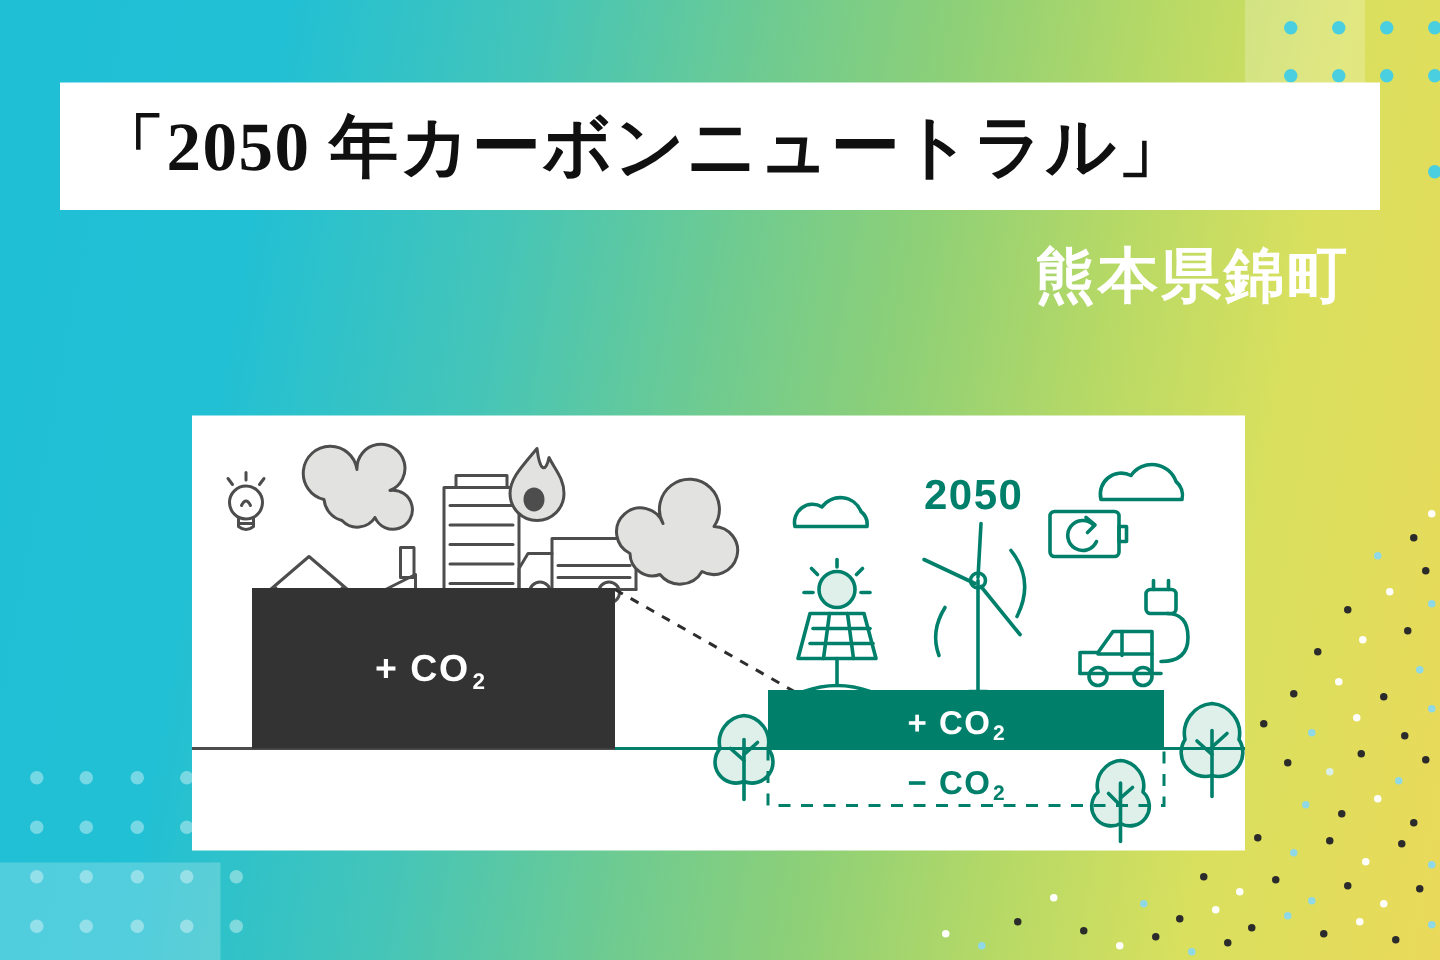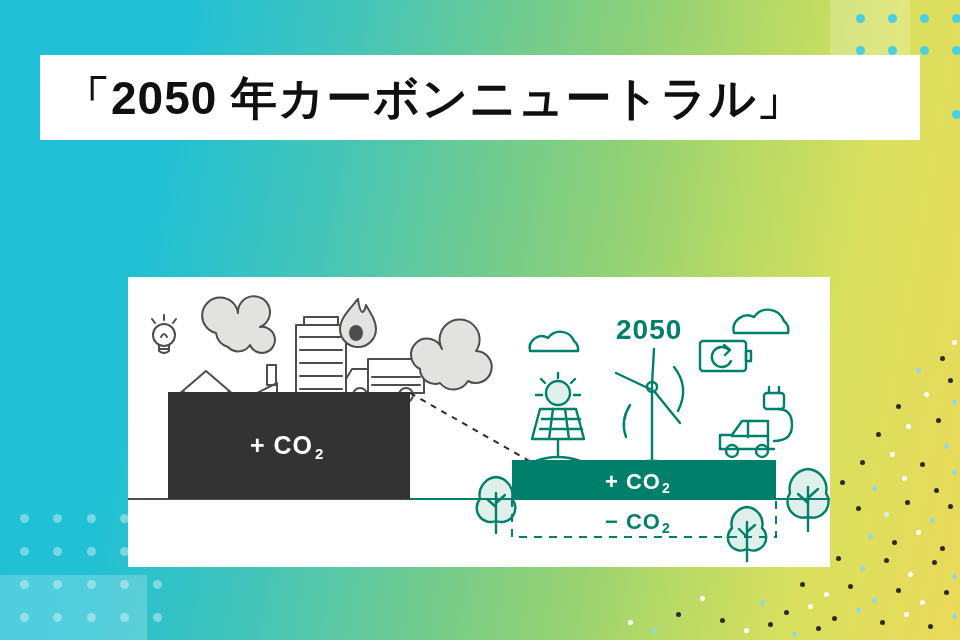--- a/index.html
+++ b/index.html
@@ -35,21 +35,21 @@
   
   .titlebox{
     position:absolute;background:#ffffff;display:flex;align-items:center;
     box-sizing:border-box;
   }
   #title-box-1{left:40px;top:55px;width:880px;height:85px;padding-left:24px;}
   #title-box-2{left:40px;top:150px;width:450px;height:78px;padding-left:24px;}
 
   #title-line-1{
     font-size:46px;font-weight:700;color:#101010;letter-spacing:1px;
-    white-space:nowrap;line-height:1;
+    white-space:nowrap;line-height:1;font-family:Liberation Serif, serif;
   }
   #title-line-2{
     font-size:40px;font-weight:700;color:#101010;letter-spacing:1px;
     white-space:nowrap;line-height:1;
   }
   #region-label{
     position:absolute;right:60px;top:160px;
     font-size:40px;font-weight:700;color:#ffffff;letter-spacing:2px;
     line-height:1.2;white-space:nowrap;
   }
@@ -162,20 +162,21 @@
       <div class="speck" style="left: 916px; top: 368px; background: rgb(143, 216, 230);"></div>
       <div class="speck" style="left: 940px; top: 356px; background: rgb(43, 43, 43);"></div>
       <div class="speck" style="left: 952px; top: 340px; background: rgb(255, 255, 255);"></div>
     </div>
 
   <div class="titlebox" id="title-box-1">
     <span id="title-line-1">「2050 年カーボンニュートラル」</span>
   </div>
 
 
+  <div id="region-label">熊本県錦町</div>
 
   <div id="illus-panel">
     <svg id="illus-svg" viewBox="0 0 702 290" xmlns="http://www.w3.org/2000/svg">
 
       <defs>
         <style>
           .gl{fill:none;stroke:#4d4d4d;stroke-width:2;stroke-linecap:round;stroke-linejoin:round;}
           .gf{fill:#e2e2e0;stroke:#4d4d4d;stroke-width:2;stroke-linejoin:round;}
           .tl{fill:none;stroke:#00806b;stroke-width:2.4;stroke-linecap:round;stroke-linejoin:round;}
           .tf{fill:#dff0ea;stroke:#00806b;stroke-width:2.4;stroke-linejoin:round;}

